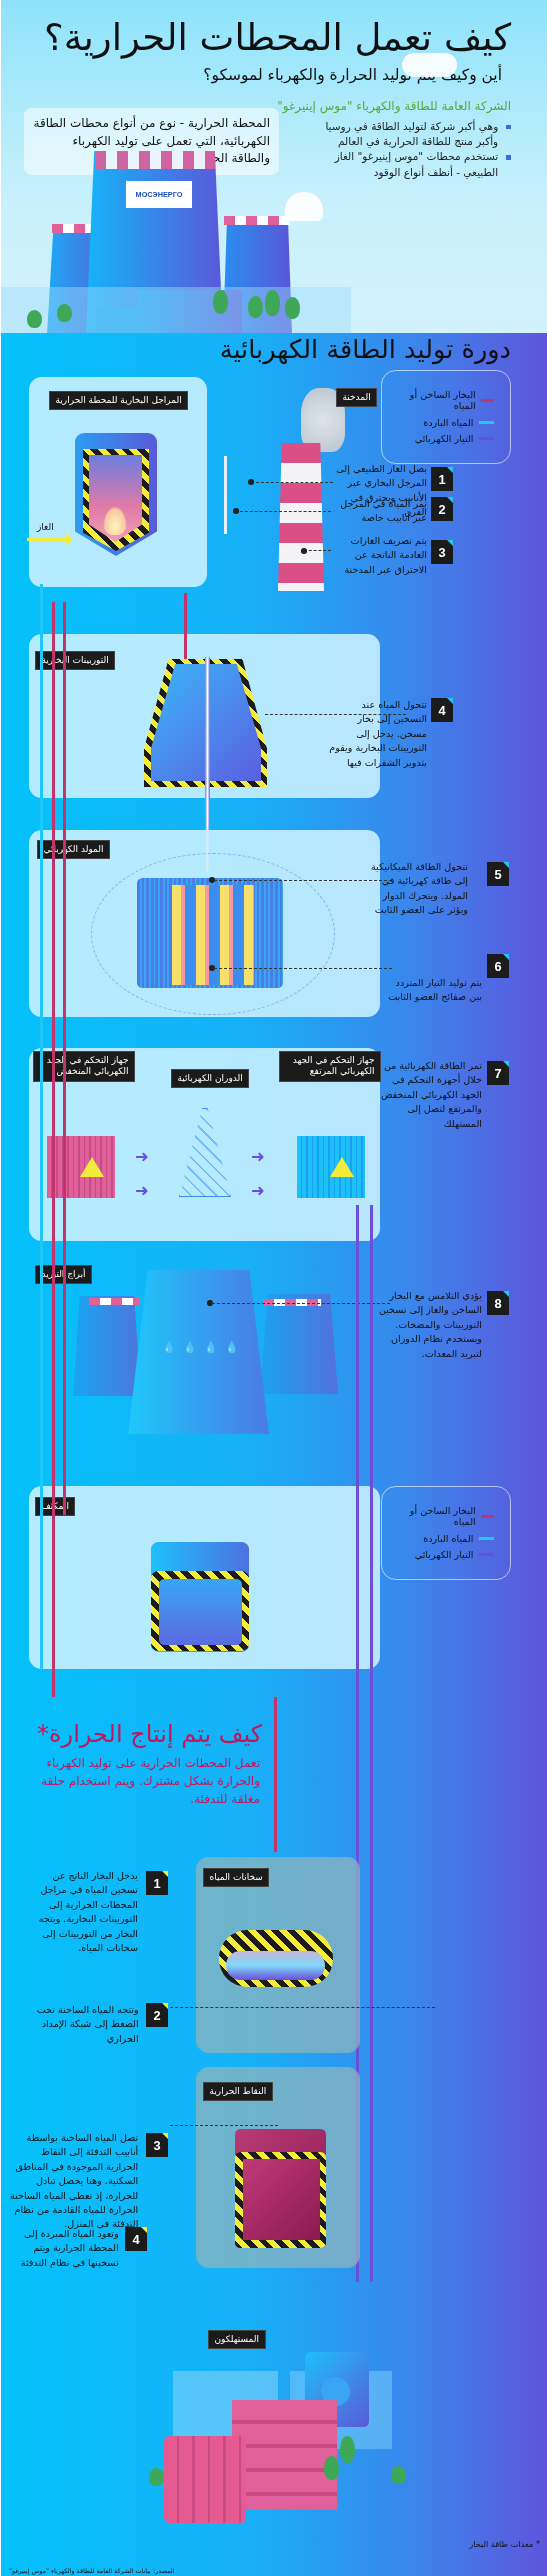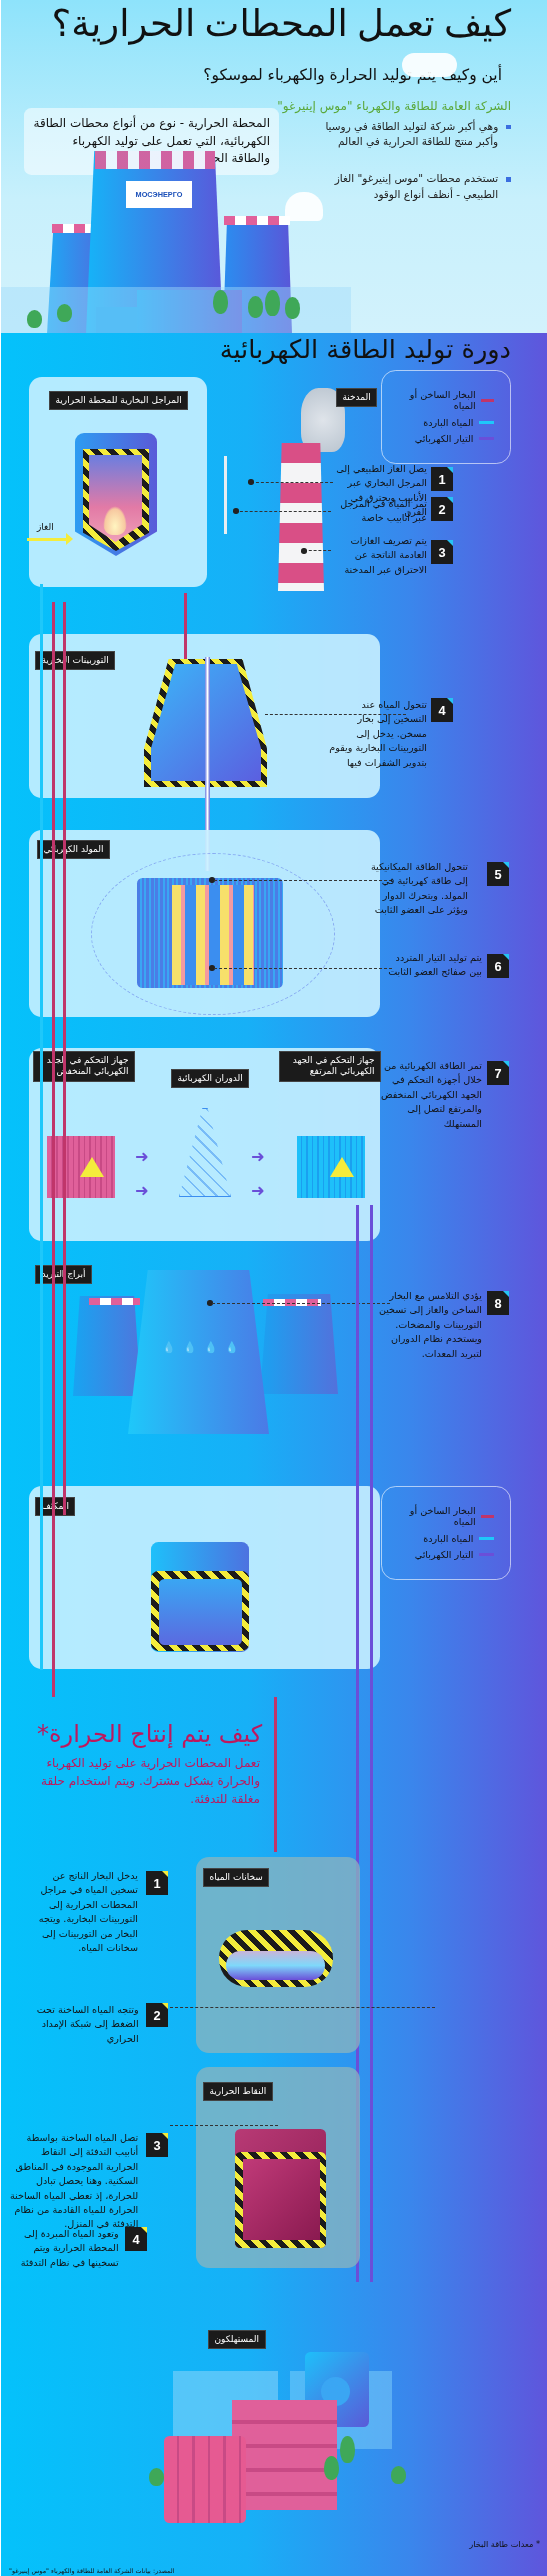--- a/index.html
+++ b/index.html
@@ -31,29 +31,29 @@
   .h2 { font-size:25.6px; color:#111; }
   .hazard { background:repeating-linear-gradient(45deg,#1b1b1b 0 5.5px,#f4ec3c 5.5px 11px); }
   .checker { background:repeating-linear-gradient(90deg,#e0609a 0 11px,#fff 11px 22px); }
   .tree { width:14.6px; height:18px; background:#3fa858; border-radius:50% 50% 45% 45%; }
   .footnote { font-size:8.2px; color:#111; }
 </style>
 </head>
 <body>
 
 <div id="hero" class="abs">
-  <div class="abs title" style="right:37px;top:4px;font-family:Liberation Serif, serif;">كيف تعمل المحطات الحرارية؟</div>
+  <div class="abs title" style="right:37px;top:18px;">كيف تعمل المحطات الحرارية؟</div>
   <div class="abs subtitle" style="right:46px;top:66px;">أين وكيف يتم توليد الحرارة والكهرباء لموسكو؟</div>
 
   <div class="abs" style="left:402px;top:53px;width:55px;height:24px;background:#fff;border-radius:18px;opacity:.9"></div>
   <div class="abs" style="left:285px;top:192px;width:38px;height:29px;background:#fff;border-radius:18px 18px 5.5px 5.5px;opacity:.9"></div>
 
   <div class="abs green" style="right:37px;top:99px;">الشركة العامة للطاقة والكهرباء "موس إينيرغو"</div>
   <div class="abs" style="right:37px;top:119px;width:192px;">
-    <div class="bul" style="margin-bottom:22px">وهي أكبر شركة لتوليد الطاقة في روسيا وأكبر منتج للطاقة الحرارية في العالم</div>
+    <div class="bul" style="margin-bottom:0">وهي أكبر شركة لتوليد الطاقة في روسيا وأكبر منتج للطاقة الحرارية في العالم</div>
     <div class="bul">تستخدم محطات "موس إينيرغو" الغاز الطبيعي - أنظف أنواع الوقود</div>
   </div>
 
   <div class="abs note-box" style="left:24px;top:108px;width:237px;">المحطة الحرارية - نوع من أنواع محطات الطاقة الكهربائية، التي تعمل على توليد الكهرباء والطاقة الحرارية معا</div>
 
   <div class="abs" style="left:47px;top:224px;width:55px;height:110px;background:linear-gradient(90deg,#1ea8f5,#4d6fe0);clip-path:polygon(12% 0,88% 0,100% 100%,0 100%)"></div>
   <div class="abs checker" style="left:52px;top:224px;width:46px;height:9px"></div>
   <div class="abs" style="left:223px;top:216px;width:69px;height:117px;background:linear-gradient(90deg,#2a8ef0,#5a56d8);clip-path:polygon(6% 0,94% 0,100% 100%,0 100%)"></div>
   <div class="abs checker" style="left:224px;top:216px;width:66px;height:9px"></div>
   <div class="abs" style="left:86px;top:151px;width:137px;height:183px;background:linear-gradient(90deg,#15b4f8,#5a58da);clip-path:polygon(6% 0,94% 0,100% 100%,0 100%)"></div>
@@ -136,21 +136,21 @@
 <div class="abs" style="left:137px;top:878px;width:146px;height:110px;background:repeating-linear-gradient(90deg,#4a7de6 0 2.7px,#3aa6f3 2.7px 4.6px);border-radius:5.5px"></div>
 <div class="abs" style="left:172px;top:885px;width:82px;height:100px;background:repeating-linear-gradient(90deg,#f7e06a 0 9px,#f39aa0 9px 12.8px,#3b8ef0 12.8px 24px)"></div>
 <div class="abs dot" style="left:209px;top:877px"></div>
 <div class="abs dash" style="left:214px;top:880px;width:178px"></div>
 <div class="abs dot" style="left:209px;top:965px"></div>
 <div class="abs dash" style="left:214px;top:968px;width:178px"></div>
 
 <div class="abs num" style="right:39px;top:862px">5</div>
 <div class="abs step" style="right:80px;top:860px;width:100px">تتحول الطاقة الميكانيكية إلى طاقة كهربائية في المولد. ويتحرك الدوار ويؤثر على العضو الثابت</div>
 <div class="abs num" style="right:39px;top:954px">6</div>
-<div class="abs step" style="right:66px;top:951px;width:100px">يتم توليد التيار المتردد بين صفائح العضو الثابت</div>
+<div class="abs step" style="right:66px;top:976px;width:100px">يتم توليد التيار المتردد بين صفائح العضو الثابت</div>
 
 <div class="abs panel" style="left:29px;top:1048px;width:351px;height:193px;"></div>
 <div class="abs tag" style="left:33px;top:1051px;width:89px;white-space:normal;text-align:right">جهاز التحكم في الجهد الكهربائي المنخفض</div>
 <div class="abs tag" style="left:171px;top:1069px;">الدوران الكهربائية</div>
 <div class="abs tag" style="left:279px;top:1051px;width:89px;white-space:normal;text-align:right">جهاز التحكم في الجهد الكهربائي المرتفع</div>
 
 <div class="abs" style="left:47px;top:1136px;width:68px;height:62px;background:repeating-linear-gradient(90deg,#e0609a 0 3.7px,#c84a85 3.7px 5.5px)"></div>
 <div class="abs" style="left:80px;top:1157px;width:0;height:0;border-left:12px solid transparent;border-right:12px solid transparent;border-bottom:20px solid #f4ec3c"></div>
 <div class="abs" style="left:179px;top:1108px;width:50px;height:87px;border:1.8px solid #3b8ef0;clip-path:polygon(45% 0,55% 0,100% 100%,0 100%);background:repeating-linear-gradient(45deg,transparent 0 7.3px,rgba(59,142,240,.5) 7.3px 9px)"></div>
 <div class="abs" style="left:297px;top:1136px;width:68px;height:62px;background:repeating-linear-gradient(90deg,#1ec0fa 0 3.7px,#1aa0f0 3.7px 5.5px)"></div>

